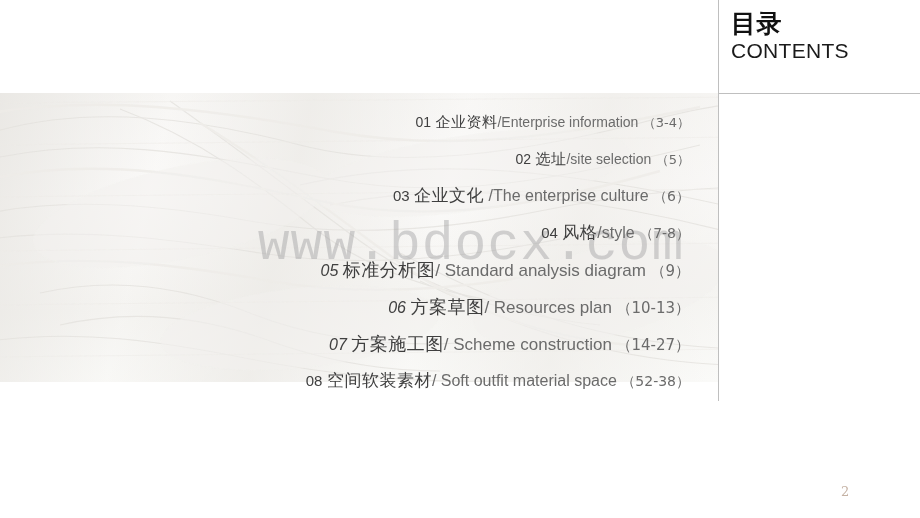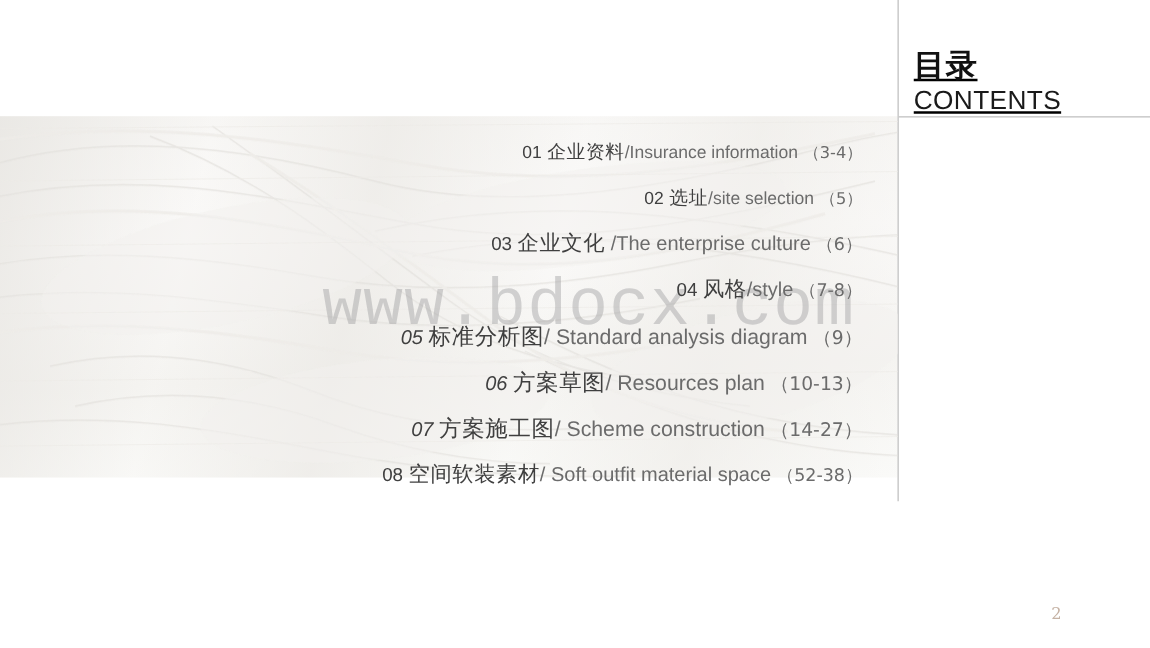--- a/index.html
+++ b/index.html
@@ -78,23 +78,22 @@
     top: 93px;
     width: 201px;
     height: 1px;
     background: #bfbfbf;
   }
 
   
   .title-block {
     position: absolute;
     left: 731px;
-    top: 38px;
+    top: 8px;
     width: 186px;
-    text-decoration: underline;
   }
   .title-cn {
     font-family: "Liberation Sans", "DejaVu Sans", sans-serif;
     font-size: 25px;
     font-weight: 700;
     color: #111111;
     line-height: 30px;
     letter-spacing: 0.5px;
   }
   .title-en {
@@ -271,21 +270,21 @@
 
   <div class="title-block">
     <div class="title-cn">目录</div>
     <div class="title-en">CONTENTS</div>
   </div>
 
   <div class="toc">
 
     <div class="toc-item">
       <span class="toc-num">01</span>
-      <span class="toc-cn">企业资料</span><span class="toc-en">/Insurance information</span>
+      <span class="toc-cn">企业资料</span><span class="toc-en">/Enterprise information</span>
       <span class="toc-pages">（3-4）</span>
     </div>
 
     <div class="toc-item">
       <span class="toc-num">02</span>
       <span class="toc-cn">选址</span><span class="toc-en">/site selection</span>
       <span class="toc-pages">（5）</span>
     </div>
 
     <div class="toc-item big">

